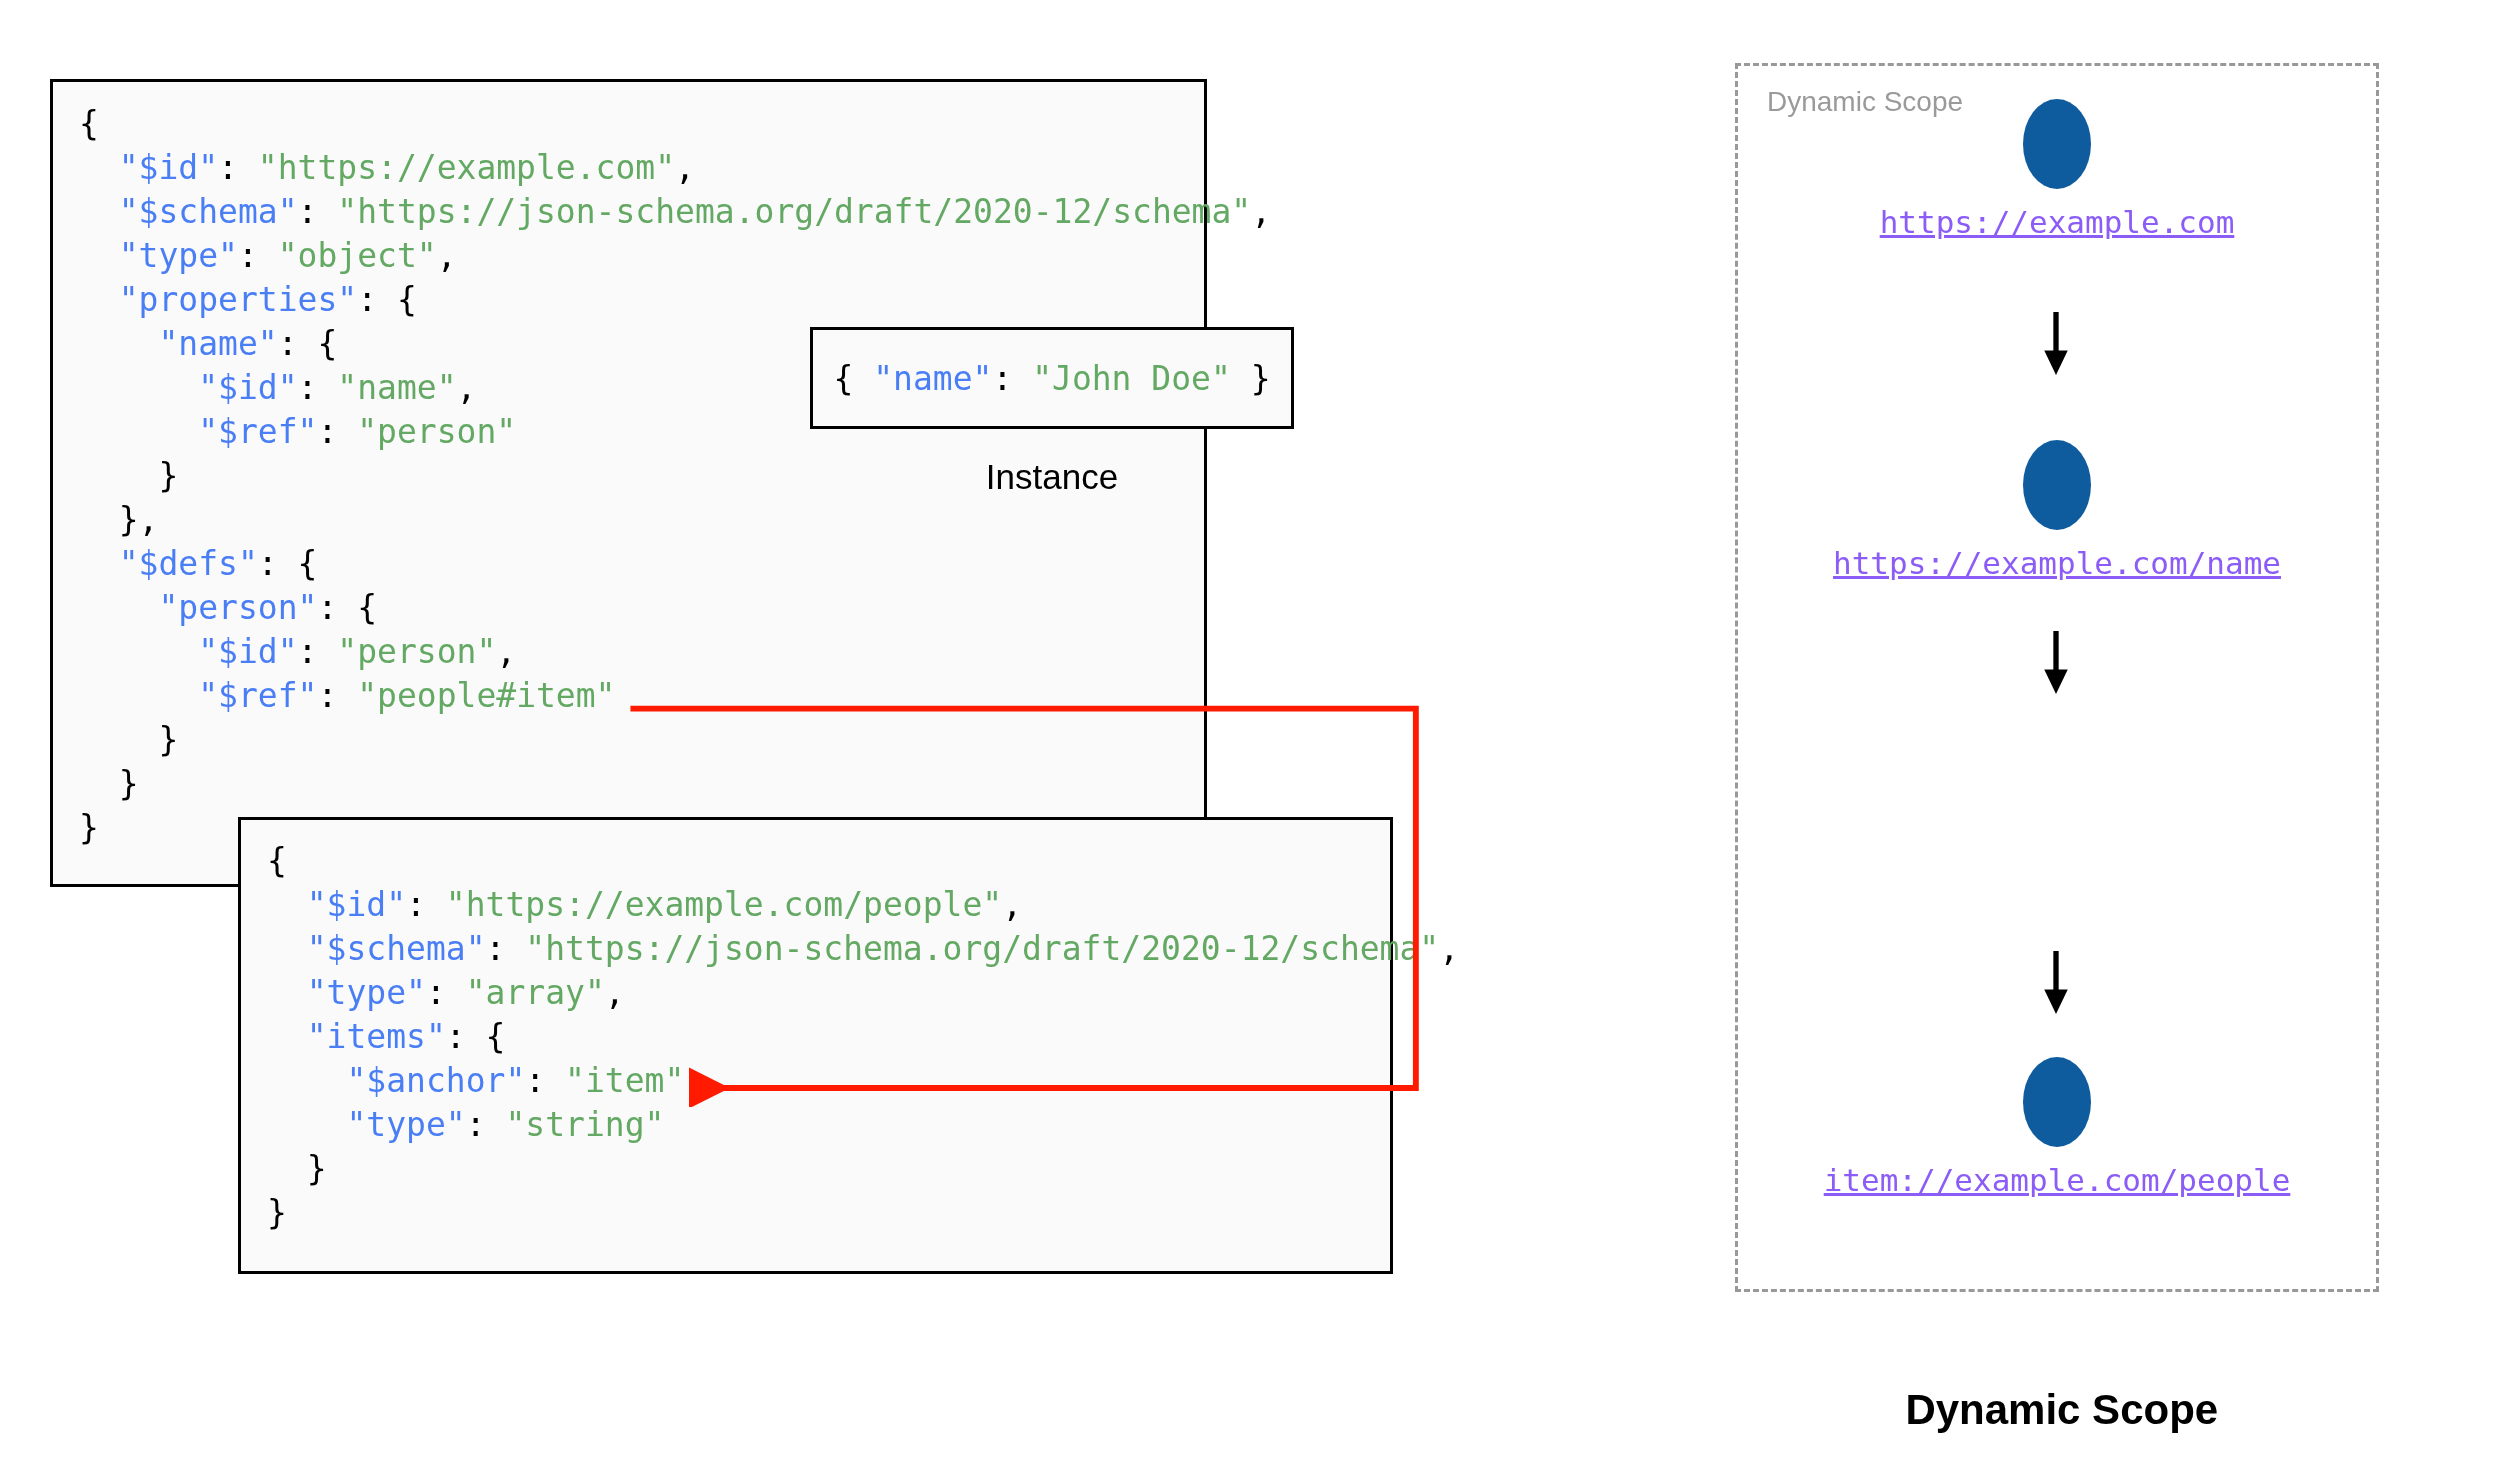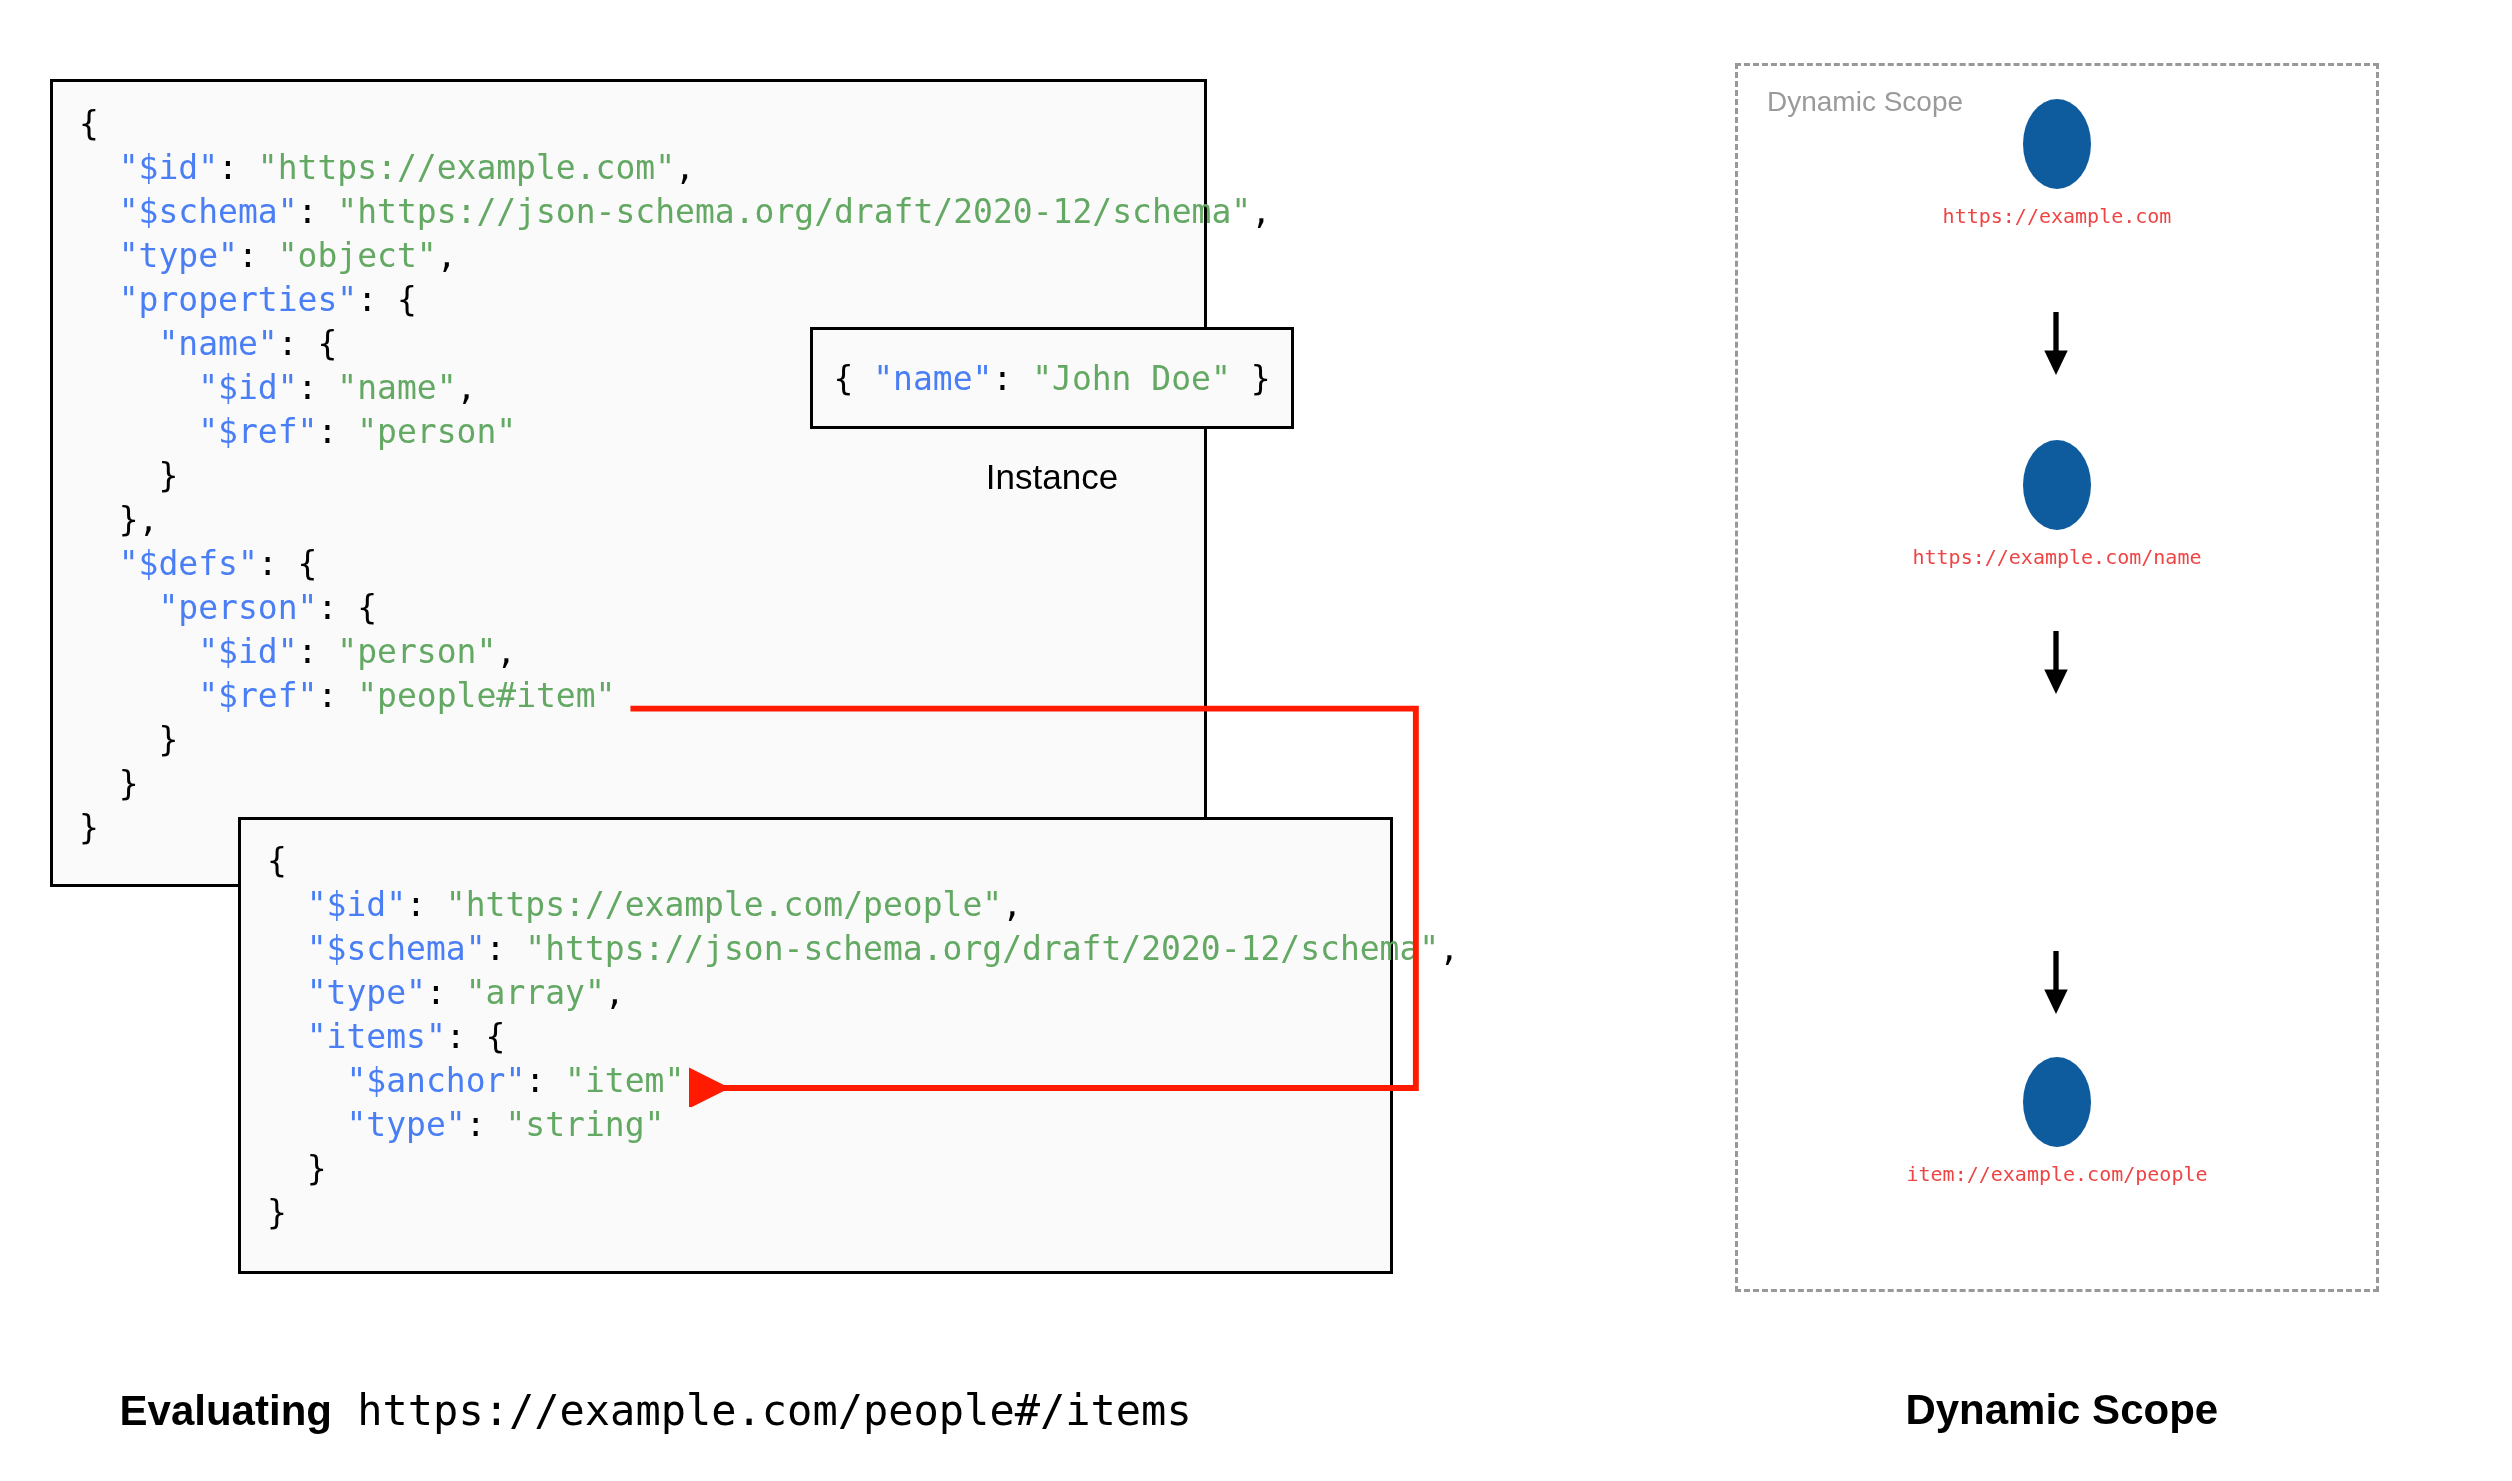--- a/index.html
+++ b/index.html
@@ -93,24 +93,25 @@
     align-items: center;
   }
   .node-ellipse {
     width: 68px;
     height: 90px;
     border-radius: 50%;
     background: #0e5c9e;
   }
   .node-label {
     font-family: "DejaVu Sans Mono", "Liberation Mono", monospace;
-    font-size: 20px;
-    color: #ef4444;
+    font-size: 31px;
+    color: #8b5cf6;
     margin-top: 15px;
     white-space: pre;
+    text-decoration: underline;
   }
   .flow-arrow {
     position: absolute;
     left: 50%;
     transform: translateX(-50%);
   }
 
   
   .caption {
     position: absolute;
@@ -179,22 +180,19 @@
   <svg class="flow-arrow" style="left:2056px; top:951px;" width="32" height="64" viewBox="0 0 60 120">
     <line x1="30" y1="0" x2="30" y2="82" stroke="#000" stroke-width="10"></line>
     <polygon points="30,118 8,72 52,72" fill="#000"></polygon>
   </svg>
 
   <div class="scope-node" style="left:1735px; top:1057px; width:644px;">
     <div class="node-ellipse"></div>
     <div class="node-label">item://example.com/people</div>
   </div>
 
-  <div class="caption" id="caption-left" style="left:110px; top:1376px;">
-    <span class="bold-sans">Evaluating</span><span class="mono"> https://example.com/people#/items</span>
-  </div>
 
   <div class="caption" id="caption-right" style="left:1735px; top:1376px; width:644px; text-align:center;">
     <span class="bold-sans">Dynamic Scope</span>
   </div>
 
 </div>
 
 
 </body></html>

